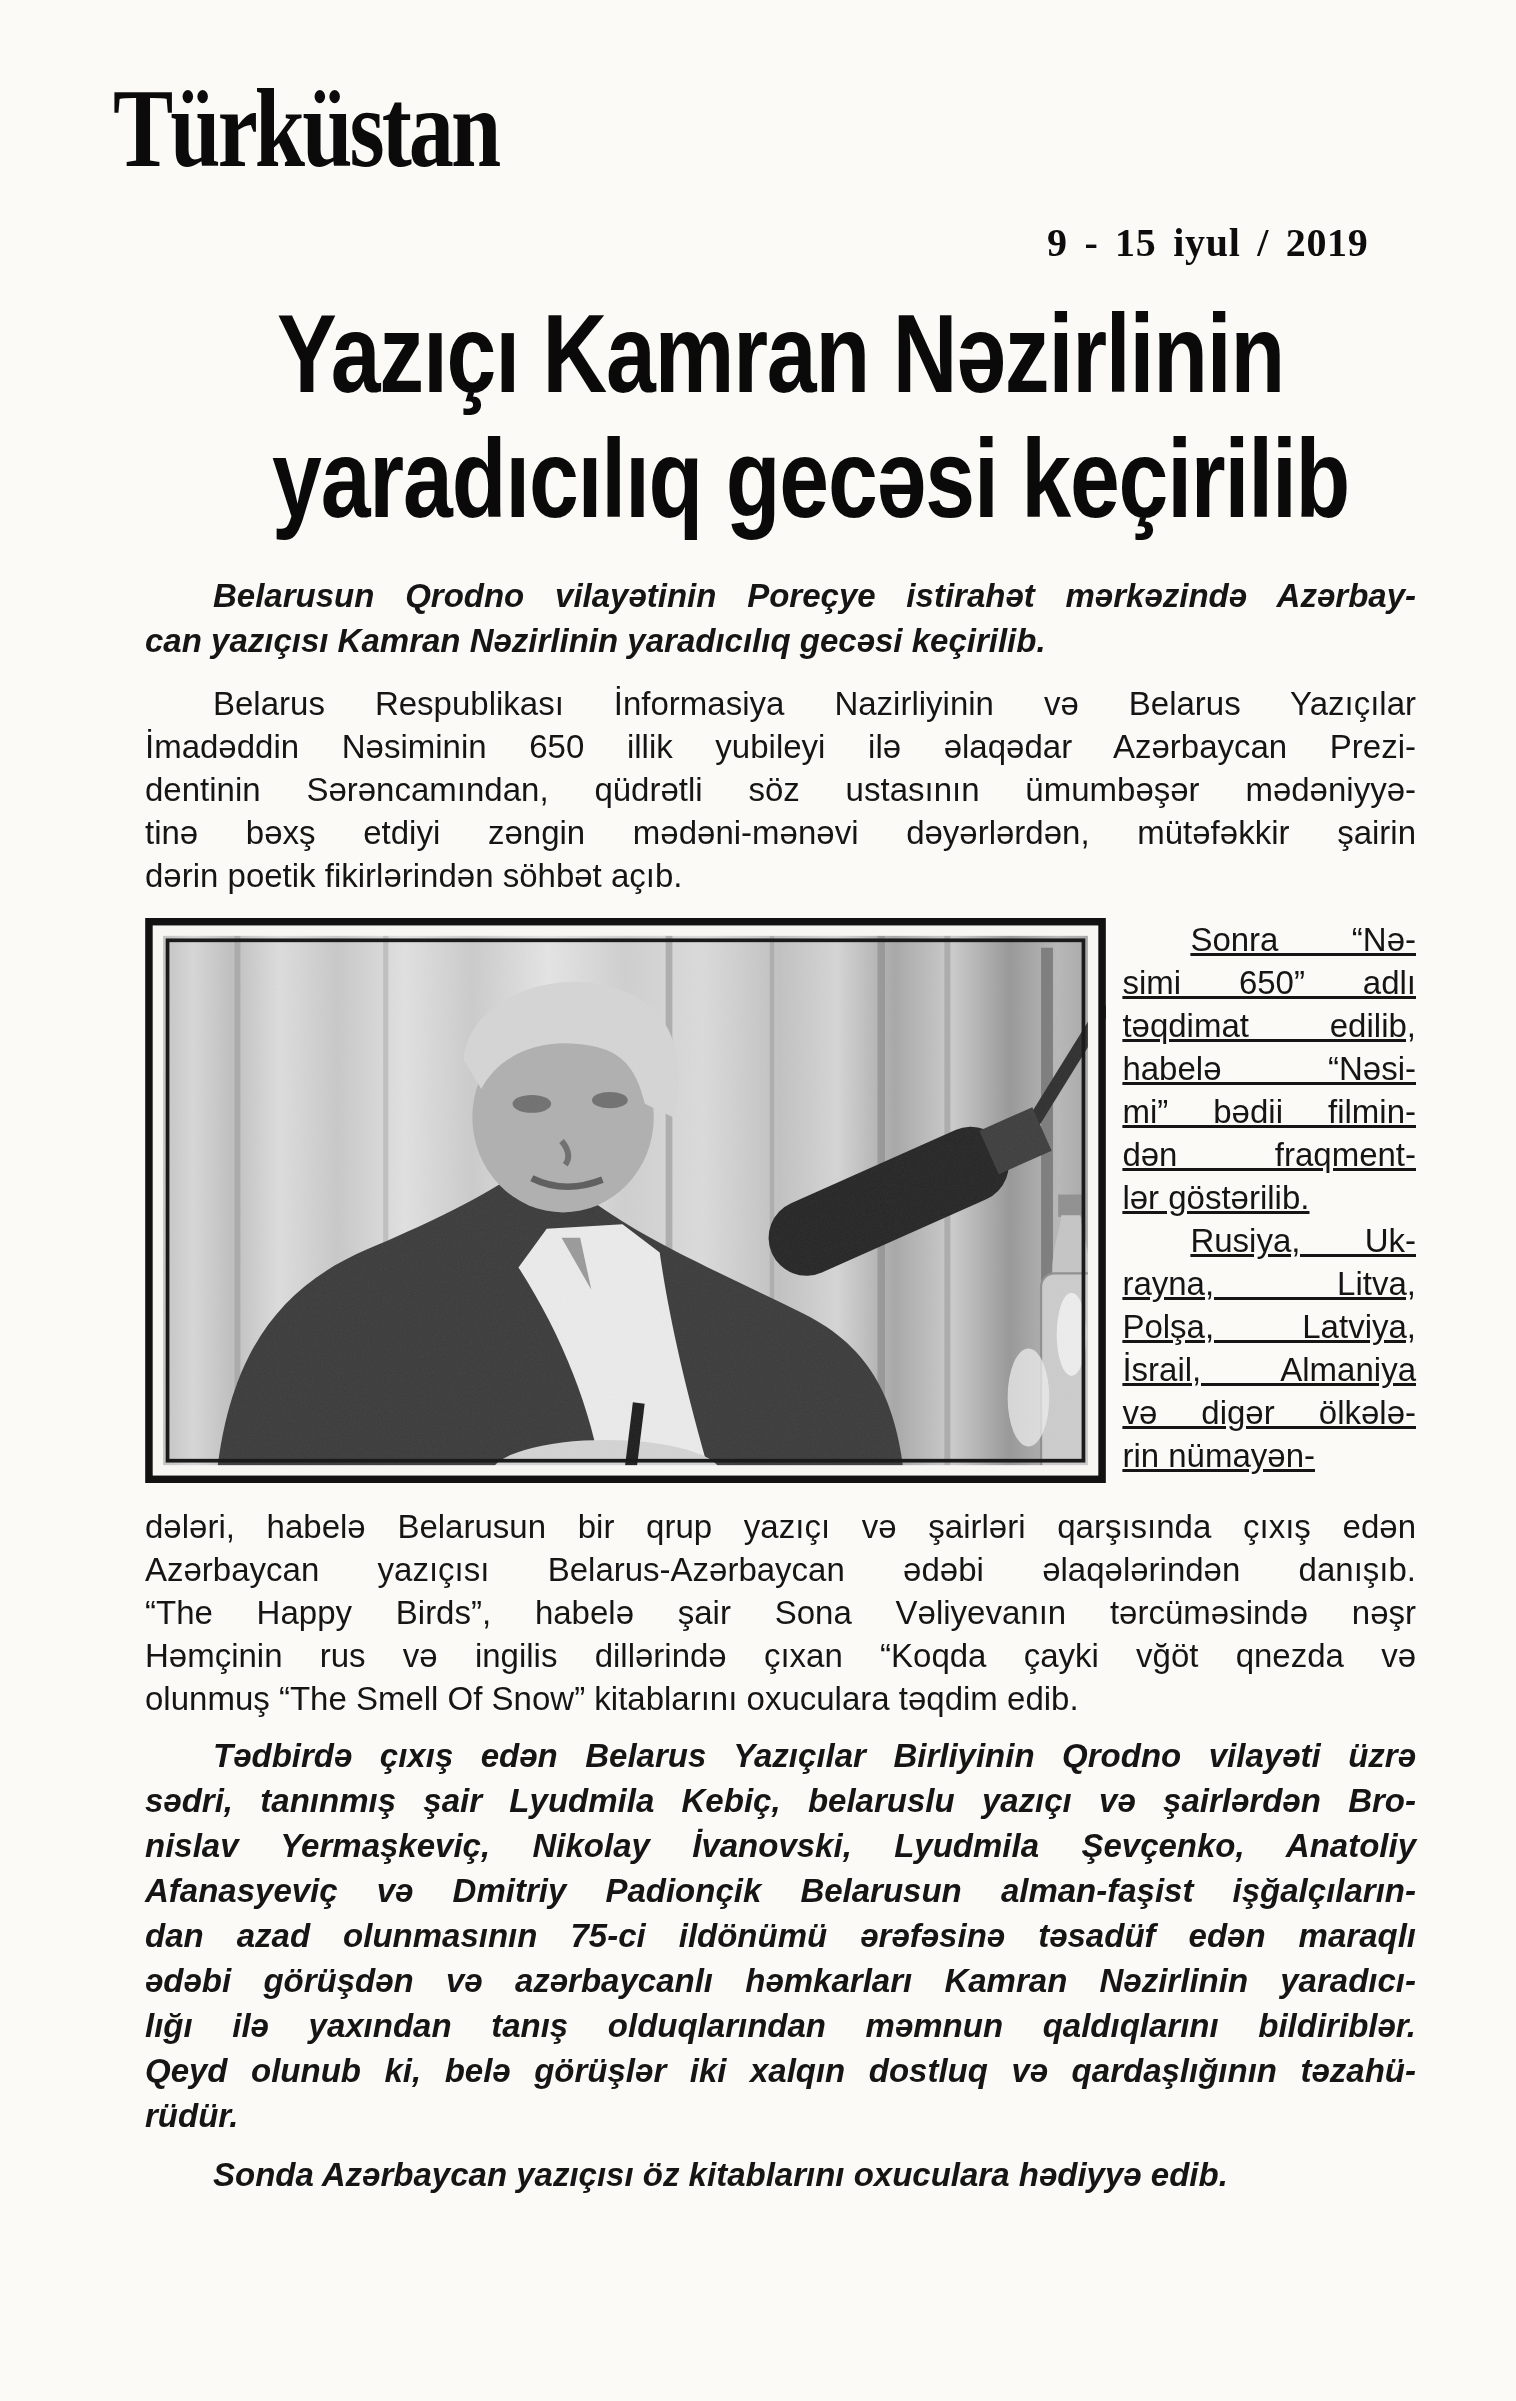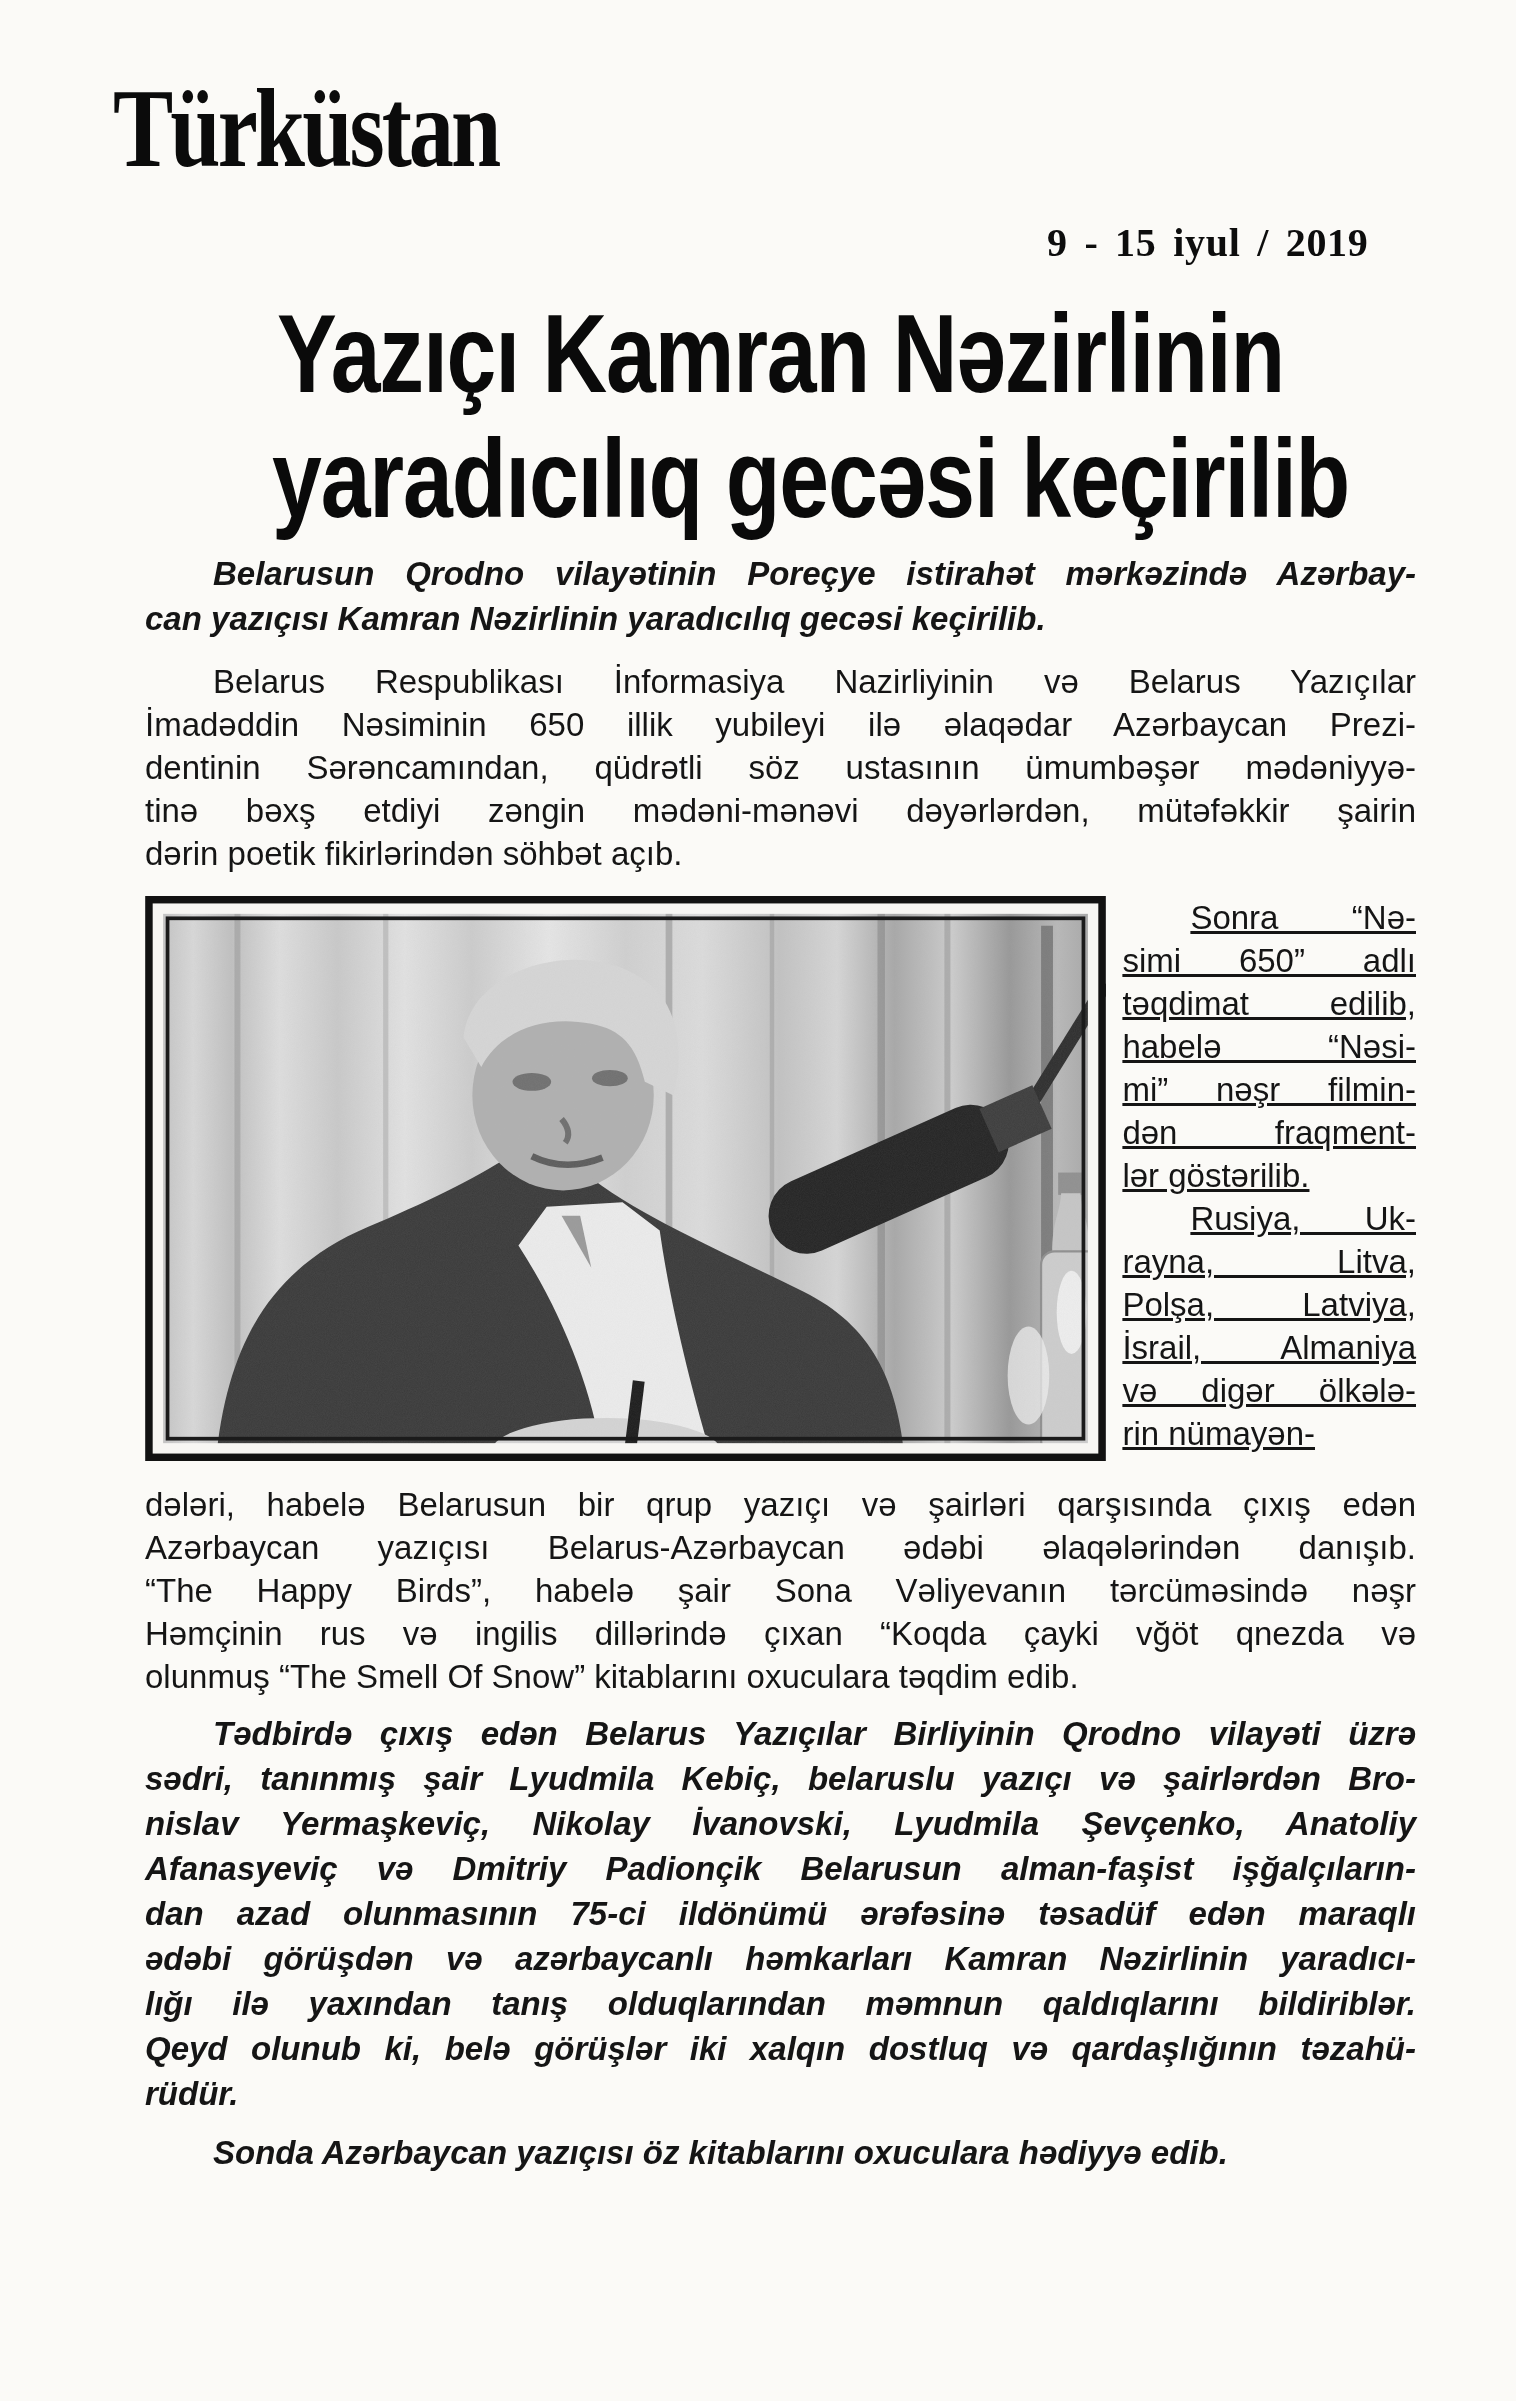--- a/index.html
+++ b/index.html
@@ -29,21 +29,21 @@
   
   .headline{
     position:absolute;left:145px;top:291px;width:1271px;
     text-align:center;font-weight:700;
     font-size:112px;line-height:125px;letter-spacing:-1.5px;
     transform:scaleX(0.80);transform-origin:center top;
     color:#0a0a0a;white-space:nowrap;
   }
   
   .article{
-    position:absolute;left:145px;top:552px;width:1271px;
+    position:absolute;left:145px;top:574px;width:1271px;
     font-size:33px;line-height:43px;color:#151515;
   }
   .para{margin:0;}
   .jline{text-align:justify;text-align-last:justify;min-height:43px;}
   .jline.last{text-align-last:auto;}
   .para.indent .jline:first-child{text-indent:68px;}
   .bold-italic{font-weight:700;font-style:italic;}
   .bold-italic .jline{min-height:45px;}
   .mt1{margin-top:18px;}
   .mt2{margin-top:22px;}
@@ -161,21 +161,21 @@
           <rect x="30" y="30" width="1232" height="700" fill="none" stroke="#1b1b1b" stroke-width="5"></rect>
         </svg>
       </div>
 
       <div class="side-col">
         <div class="para indent">
             <div class="jline">Sonra “Nə-</div>
             <div class="jline">simi 650” adlı</div>
             <div class="jline">təqdimat edilib,</div>
             <div class="jline">habelə “Nəsi-</div>
-            <div class="jline">mi” nəşr filmin-</div>
+            <div class="jline">mi” bədii filmin-</div>
             <div class="jline">dən fraqment-</div>
             <div class="jline last">lər göstərilib.</div>
           </div>
         <div class="para indent">
             <div class="jline">Rusiya, Uk-</div>
             <div class="jline">rayna, Litva,</div>
             <div class="jline">Polşa, Latviya,</div>
             <div class="jline">İsrail, Almaniya</div>
             <div class="jline">və digər ölkələ-</div>
             <div class="jline last">rin nümayən-</div>

